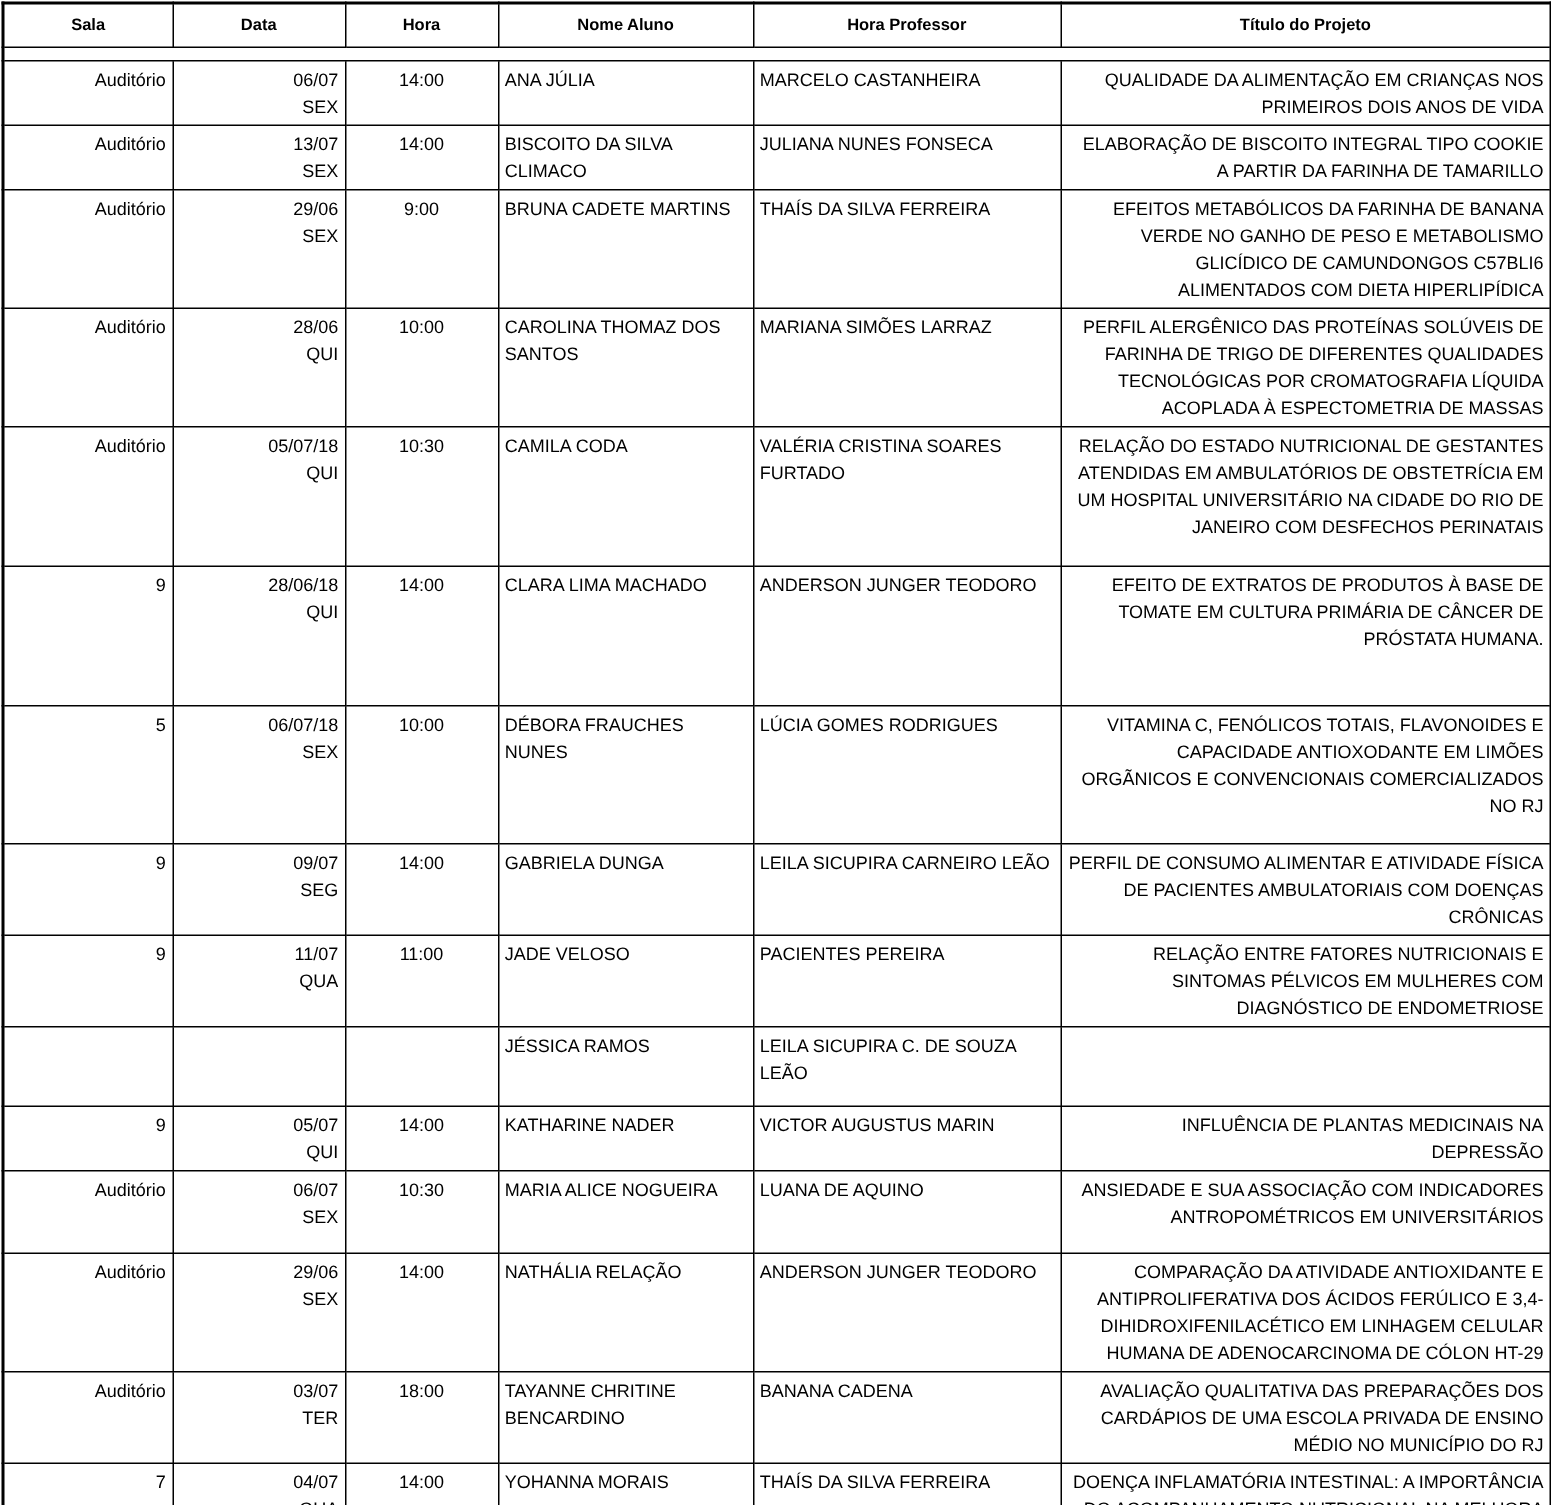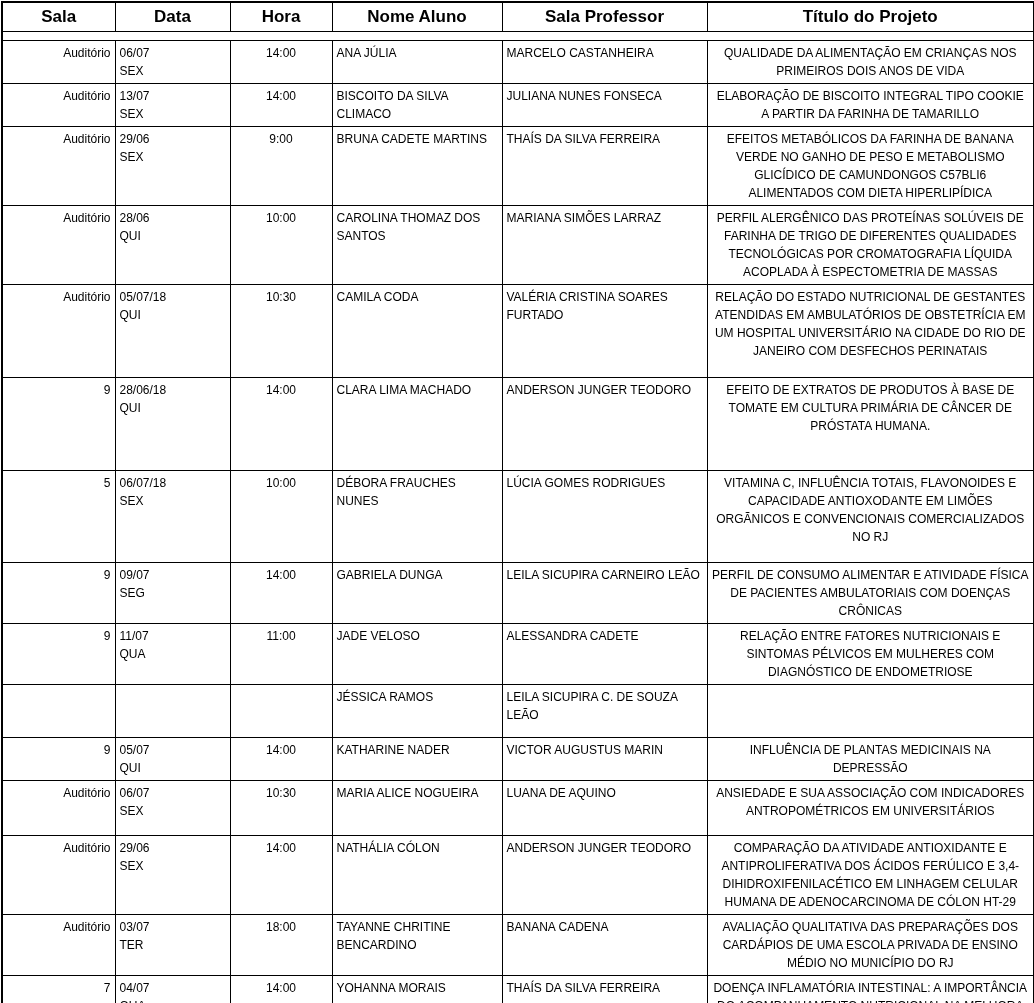--- a/index.html
+++ b/index.html
@@ -23,52 +23,52 @@
     border: 1px solid #000000;
     vertical-align: top;
     padding: 3px 4px;
     overflow: hidden;
   }
   table.schedule thead th {
     font-weight: bold;
     text-align: center;
     vertical-align: middle;
     height: 22px;
-    font-size: 17px;
+    font-size: 11px;
   }
   tr.spacer td {
     height: 8px;
     padding: 0;
   }
   td.sala    { text-align: right;  padding-right: 14px; }
-  td.data    { text-align: left; white-space: pre-line; }
+  td.data    { text-align: right; white-space: pre-line; }
   td.hora    { text-align: center; }
   td.aluno   { text-align: left; }
   td.professor { text-align: left; }
-  td.titulo  { text-align: center; padding-left: 5px; }
+  td.titulo  { text-align: right; padding-left: 5px; }
 </style>
 </head>
 <body>
 
 <table class="schedule">
   <colgroup>
     <col style="width:113px">
     <col style="width:115px">
     <col style="width:102px">
     <col style="width:170px">
     <col style="width:205px">
     <col style="width:327px">
   </colgroup>
   <thead>
     <tr>
       <th>Sala</th>
       <th>Data</th>
       <th>Hora</th>
       <th>Nome  Aluno</th>
-      <th>Sala Professor</th>
+      <th>Hora Professor</th>
       <th>Título do Projeto</th>
     </tr>
     <tr class="spacer">
       <td colspan="6"></td>
     </tr>
   </thead>
   <tbody>
       <tr style="height: 38px;">
         <td class="sala">Auditório</td>
         <td class="data">06/07
@@ -123,38 +123,38 @@
         <td class="professor">ANDERSON JUNGER TEODORO</td>
         <td class="titulo">EFEITO DE EXTRATOS DE PRODUTOS À BASE DE TOMATE EM CULTURA PRIMÁRIA DE CÂNCER DE PRÓSTATA HUMANA.</td>
       </tr>
       <tr style="height: 92px;">
         <td class="sala">5</td>
         <td class="data">06/07/18
 SEX</td>
         <td class="hora">10:00</td>
         <td class="aluno">DÉBORA FRAUCHES NUNES</td>
         <td class="professor">LÚCIA GOMES RODRIGUES</td>
-        <td class="titulo">VITAMINA C, INFLUÊNCIA TOTAIS, FLAVONOIDES E CAPACIDADE ANTIOXODANTE EM LIMÕES ORGÃNICOS E CONVENCIONAIS COMERCIALIZADOS NO RJ</td>
+        <td class="titulo">VITAMINA C, FENÓLICOS TOTAIS, FLAVONOIDES E CAPACIDADE ANTIOXODANTE EM LIMÕES ORGÃNICOS E CONVENCIONAIS COMERCIALIZADOS NO RJ</td>
       </tr>
       <tr style="height: 60px;">
         <td class="sala">9</td>
         <td class="data">09/07
 SEG</td>
         <td class="hora">14:00</td>
         <td class="aluno">GABRIELA DUNGA</td>
         <td class="professor">LEILA SICUPIRA CARNEIRO LEÃO</td>
         <td class="titulo">PERFIL DE CONSUMO ALIMENTAR E ATIVIDADE FÍSICA DE PACIENTES AMBULATORIAIS COM DOENÇAS CRÔNICAS</td>
       </tr>
       <tr style="height: 55px;">
         <td class="sala">9</td>
         <td class="data">11/07
 QUA</td>
         <td class="hora">11:00</td>
         <td class="aluno">JADE VELOSO</td>
-        <td class="professor">ALESSANDRA CADETE</td>
+        <td class="professor">PACIENTES PEREIRA</td>
         <td class="titulo">RELAÇÃO ENTRE FATORES NUTRICIONAIS E SINTOMAS PÉLVICOS EM MULHERES COM DIAGNÓSTICO DE ENDOMETRIOSE</td>
       </tr>
       <tr style="height: 53px;">
         <td class="sala"></td>
         <td class="data"></td>
         <td class="hora"></td>
         <td class="aluno">JÉSSICA RAMOS</td>
         <td class="professor">LEILA SICUPIRA C. DE SOUZA LEÃO</td>
         <td class="titulo"></td>
       </tr>
@@ -174,21 +174,21 @@
         <td class="hora">10:30</td>
         <td class="aluno">MARIA ALICE NOGUEIRA</td>
         <td class="professor">LUANA DE AQUINO</td>
         <td class="titulo">ANSIEDADE E SUA ASSOCIAÇÃO COM INDICADORES ANTROPOMÉTRICOS EM UNIVERSITÁRIOS</td>
       </tr>
       <tr style="height: 73px;">
         <td class="sala">Auditório</td>
         <td class="data">29/06
 SEX</td>
         <td class="hora">14:00</td>
-        <td class="aluno">NATHÁLIA CÓLON</td>
+        <td class="aluno">NATHÁLIA RELAÇÃO</td>
         <td class="professor">ANDERSON JUNGER TEODORO</td>
         <td class="titulo">COMPARAÇÃO DA ATIVIDADE ANTIOXIDANTE E ANTIPROLIFERATIVA DOS ÁCIDOS FERÚLICO E 3,4-DIHIDROXIFENILACÉTICO EM LINHAGEM CELULAR HUMANA DE ADENOCARCINOMA DE CÓLON HT-29</td>
       </tr>
       <tr style="height: 57px;">
         <td class="sala">Auditório</td>
         <td class="data">03/07
 TER</td>
         <td class="hora">18:00</td>
         <td class="aluno">TAYANNE CHRITINE BENCARDINO</td>
         <td class="professor">BANANA CADENA</td>

